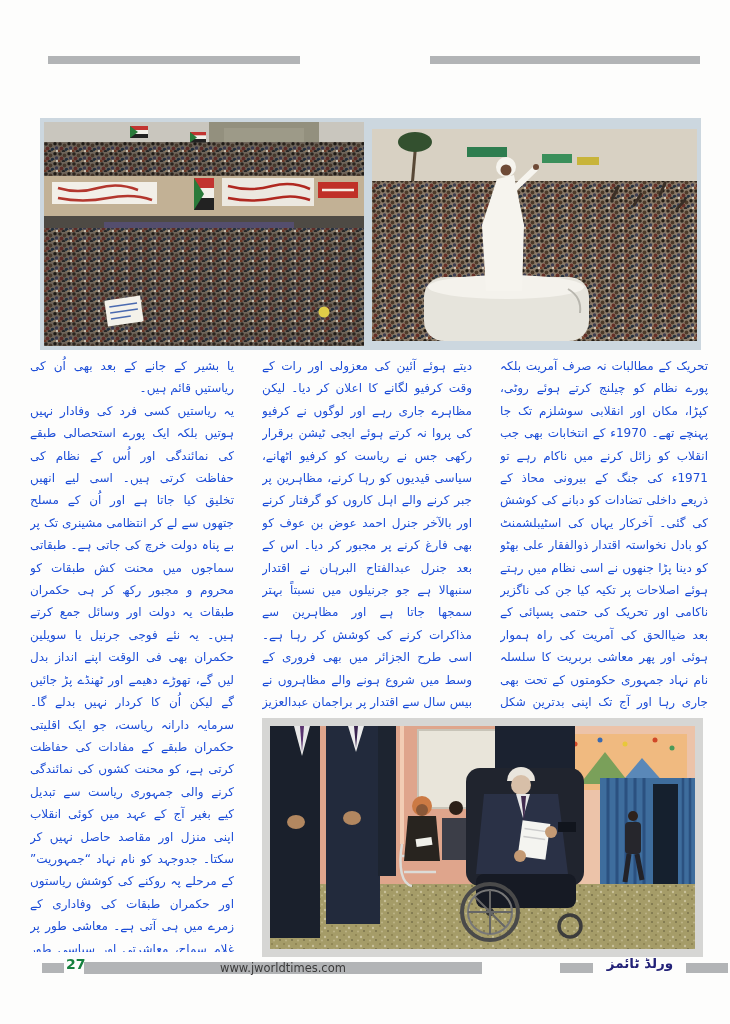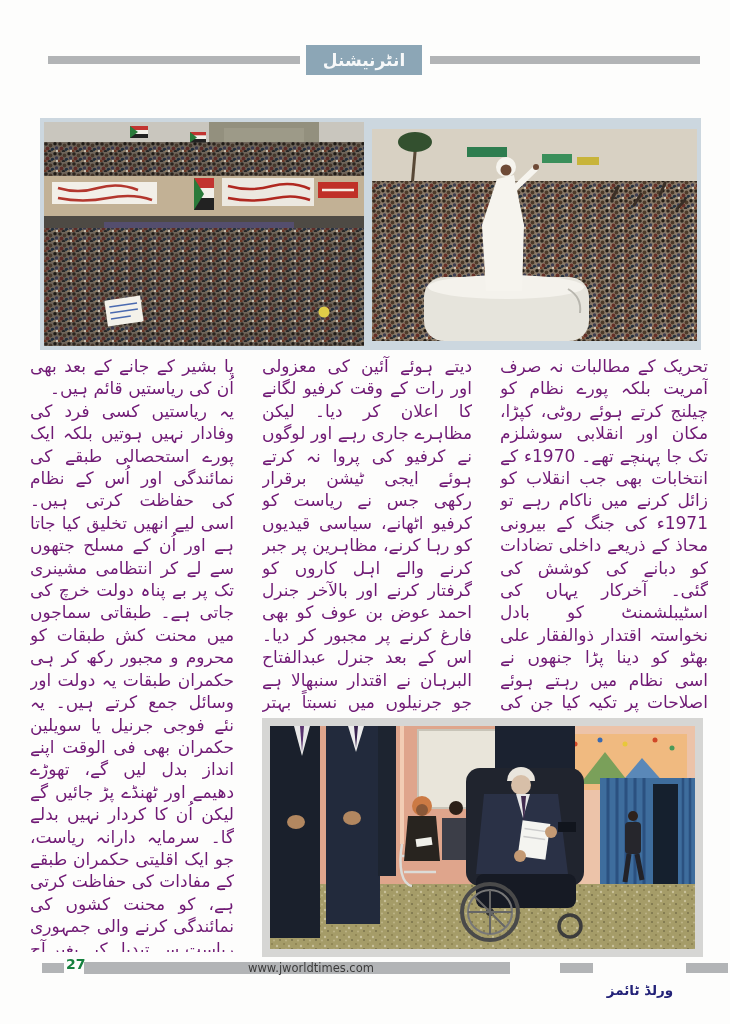--- a/index.html
+++ b/index.html
@@ -12,44 +12,43 @@
   .h-box{position:absolute;left:306px;top:45px;width:116px;height:30px;background:#8ca6b6;
          color:#f6f8f9;font-size:17px;font-weight:bold;text-align:center;line-height:30px;direction:rtl;}
   
   .photo-frame-top{position:absolute;left:40px;top:118px;width:661px;height:232px;background:#ccd7df;}
   .photo-tl{position:absolute;left:4px;top:4px;width:320px;height:224px;}
   .photo-tr{position:absolute;left:332px;top:11px;width:325px;height:212px;}
   .photo-frame-bottom{position:absolute;left:262px;top:718px;width:441px;height:239px;background:#d6d6d4;}
   .photo-b{position:absolute;left:8px;top:8px;width:425px;height:223px;}
   svg{display:block;}
   
-  .col{position:absolute;direction:rtl;text-align:justify;color:#701a75;font-size:17px;
+  .col{position:absolute;direction:rtl;text-align:justify;color:#1d4ed8;font-size:12px;
        line-height:22.4px;overflow:hidden;}
   .col p{margin:0;}
   .col-right{left:500px;top:355px;width:208px;height:358px;}
   .col-mid{left:262px;top:355px;width:210px;height:358px;}
   .col-left{left:30px;top:355px;width:204px;height:597px;}
   
   .f-seg{position:absolute;background:#b2b4b6;height:10px;top:963px;}
   .f-seg.s1{left:42px;width:22px;}
   .f-seg.s2{left:560px;width:33px;}
   .f-seg.s3{left:686px;width:42px;}
   .f-num{position:absolute;left:66px;top:956px;font-size:14px;font-weight:bold;color:#15803d;}
   .f-bar{position:absolute;left:84px;top:962px;width:398px;height:12px;background:#b2b4b6;
-         text-align:center;font-size:11.5px;line-height:12px;color:#3a3a3a;padding-left:28px;}
-  .f-mag{position:absolute;left:598px;top:982px;width:84px;text-align:center;direction:rtl;
+         text-align:center;font-size:11.5px;line-height:12px;color:#3a3a3a;}
+  .f-mag{position:absolute;left:598px;top:955px;width:84px;text-align:center;direction:rtl;
          font-size:13.5px;font-weight:bold;color:#232278;}
 </style>
 </head>
 <body>
 
 <div class="page">
 
   <div class="h-line left"></div>
-  <div class="h-box">انٹرنیشنل</div>
   <div class="h-line right"></div>
 
   <div class="photo-frame-top">
 
     <svg class="photo-tl" viewBox="0 0 320 224">
       <defs>
         <pattern id="cpL" width="14" height="10" patternUnits="userSpaceOnUse">
           <rect width="14" height="10" fill="#6e655a"></rect>
           <circle cx="2" cy="2" r="1.8" fill="#2c241e"></circle>
             <circle cx="6.5" cy="3.5" r="1.9" fill="#46382c"></circle>

